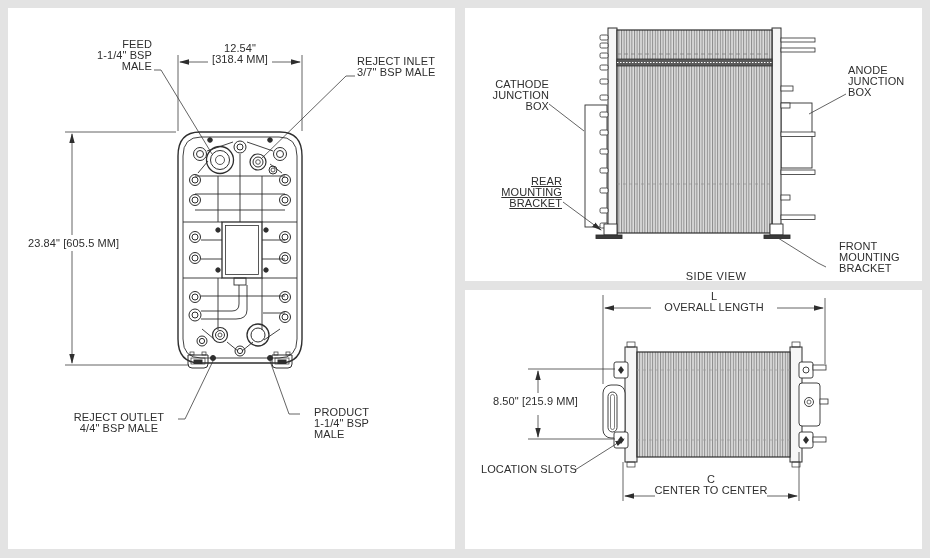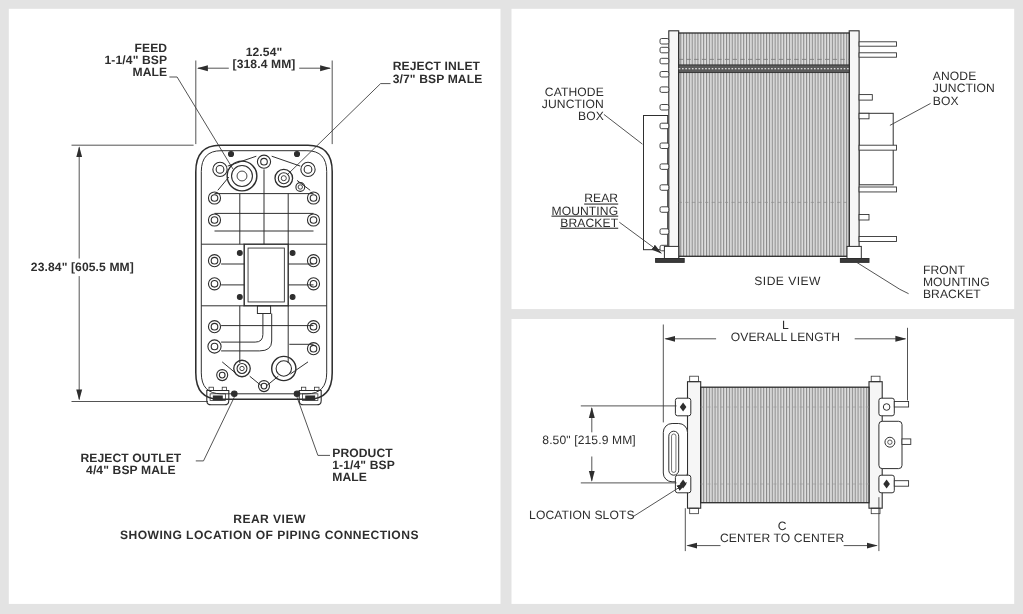--- a/index.html
+++ b/index.html
@@ -4,34 +4,34 @@
 <style>
   html,body{margin:0;padding:0;}
   body{
     width:930px;height:558px;position:relative;
     background:#e3e3e3;
     font-family:"Liberation Sans", sans-serif;
     color:#2e2e2e;
     overflow:hidden;
   }
   .panel{position:absolute;background:#ffffff;}
-  #panel-rear   {left:8px;  top:8px;   width:447px;height:541px;font-weight:bold;}
+  #panel-rear   {left:8px;  top:8px;   width:447px;height:541px;}
   #panel-side   {left:465px;top:8px;   width:457px;height:273px;}
   #panel-top    {left:465px;top:290px; width:457px;height:259px;}
   .panel svg{position:absolute;left:0;top:0;}
   .lbl{
     position:absolute;
     font-size:11px;line-height:11px;
     white-space:pre-line;
     letter-spacing:0.1px;
   }
   .r{text-align:right;}
   .c{text-align:center;}
   .dim{background:#ffffff;padding:0 2px;white-space:pre;}
-  .cap{letter-spacing:0.4px;}
+  .cap{letter-spacing:0.4px;margin-top:20px;}
 </style>
 </head>
 <body>
 
 <svg width="0" height="0" style="position:absolute">
   <defs>
     <marker id="ah" markerWidth="10" markerHeight="8" refX="9" refY="4" orient="auto" markerUnits="userSpaceOnUse">
       <path d="M0,1.3 L10,4 L0,6.7 Z" fill="#2e2e2e"></path>
     </marker>
     <pattern id="stripes" width="2.6" height="4" patternUnits="userSpaceOnUse">
@@ -177,25 +177,23 @@
   <div class="lbl r" style="left:62px;top:31px;width:82px;">FEED
 1-1/4" BSP
 MALE</div>
   <div class="lbl c" style="left:162px;top:35px;width:140px;">12.54"
 [318.4 MM]</div>
   <div class="lbl" style="left:349px;top:48px;">REJECT INLET
 3/7" BSP MALE</div>
   <div class="lbl dim" style="left:18px;top:230px;">23.84" [605.5 MM]</div>
   <div class="lbl c" style="left:53px;top:404px;width:116px;">REJECT OUTLET
 4/4" BSP MALE</div>
-  <div class="lbl" style="left:294px;top:399px;">PRODUCT
+  <div class="lbl" style="left:306px;top:399px;">PRODUCT
 1-1/4" BSP
 MALE</div>
-  <div class="lbl c cap" style="left:87px;top:457px;width:300px;line-height:15px;">REAR VIEW
-SHOWING LOCATION OF PIPING CONNECTIONS</div>
 </div>
 
 <div class="panel" id="panel-side">
   <svg width="457" height="273" viewBox="0 0 457 273">
     <g stroke="#2e2e2e" fill="none">
 
       <rect x="120" y="97" width="22" height="122" fill="#ffffff" stroke-width="0.9"></rect>
       <rect x="316" y="95" width="31" height="65" fill="#ffffff" stroke-width="0.9"></rect>
 
       <rect x="143" y="20" width="9" height="208" fill="#f6f6f6" stroke-width="1"></rect>

